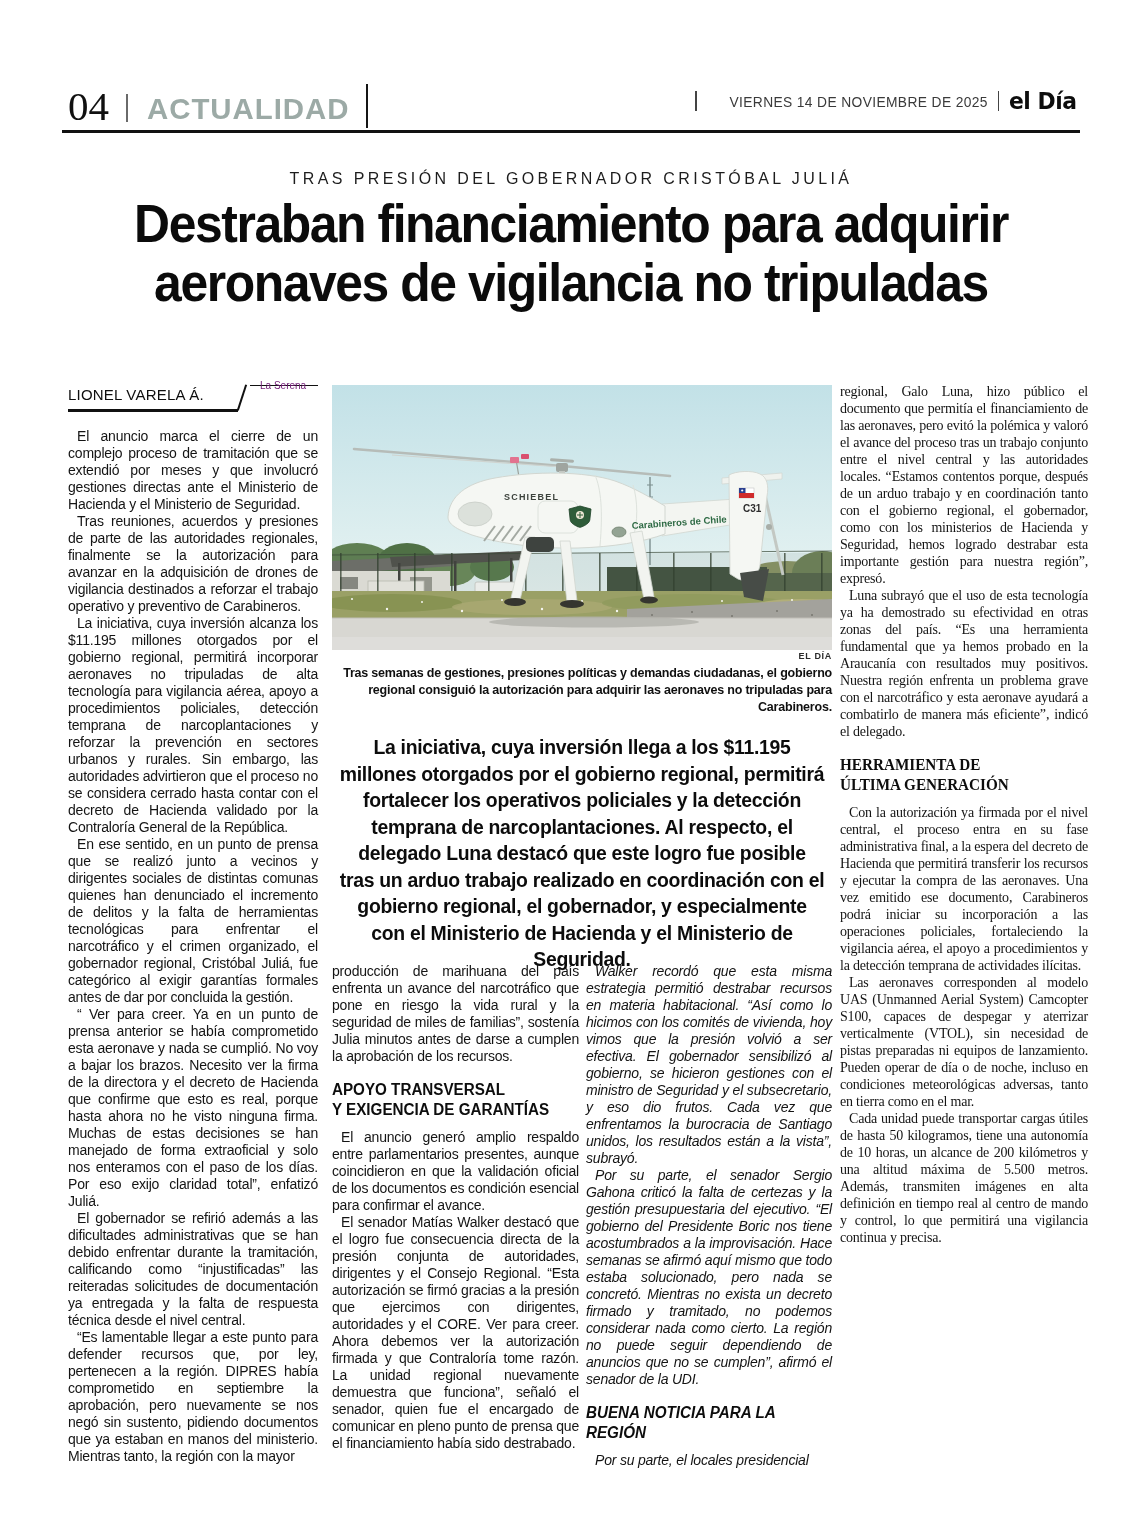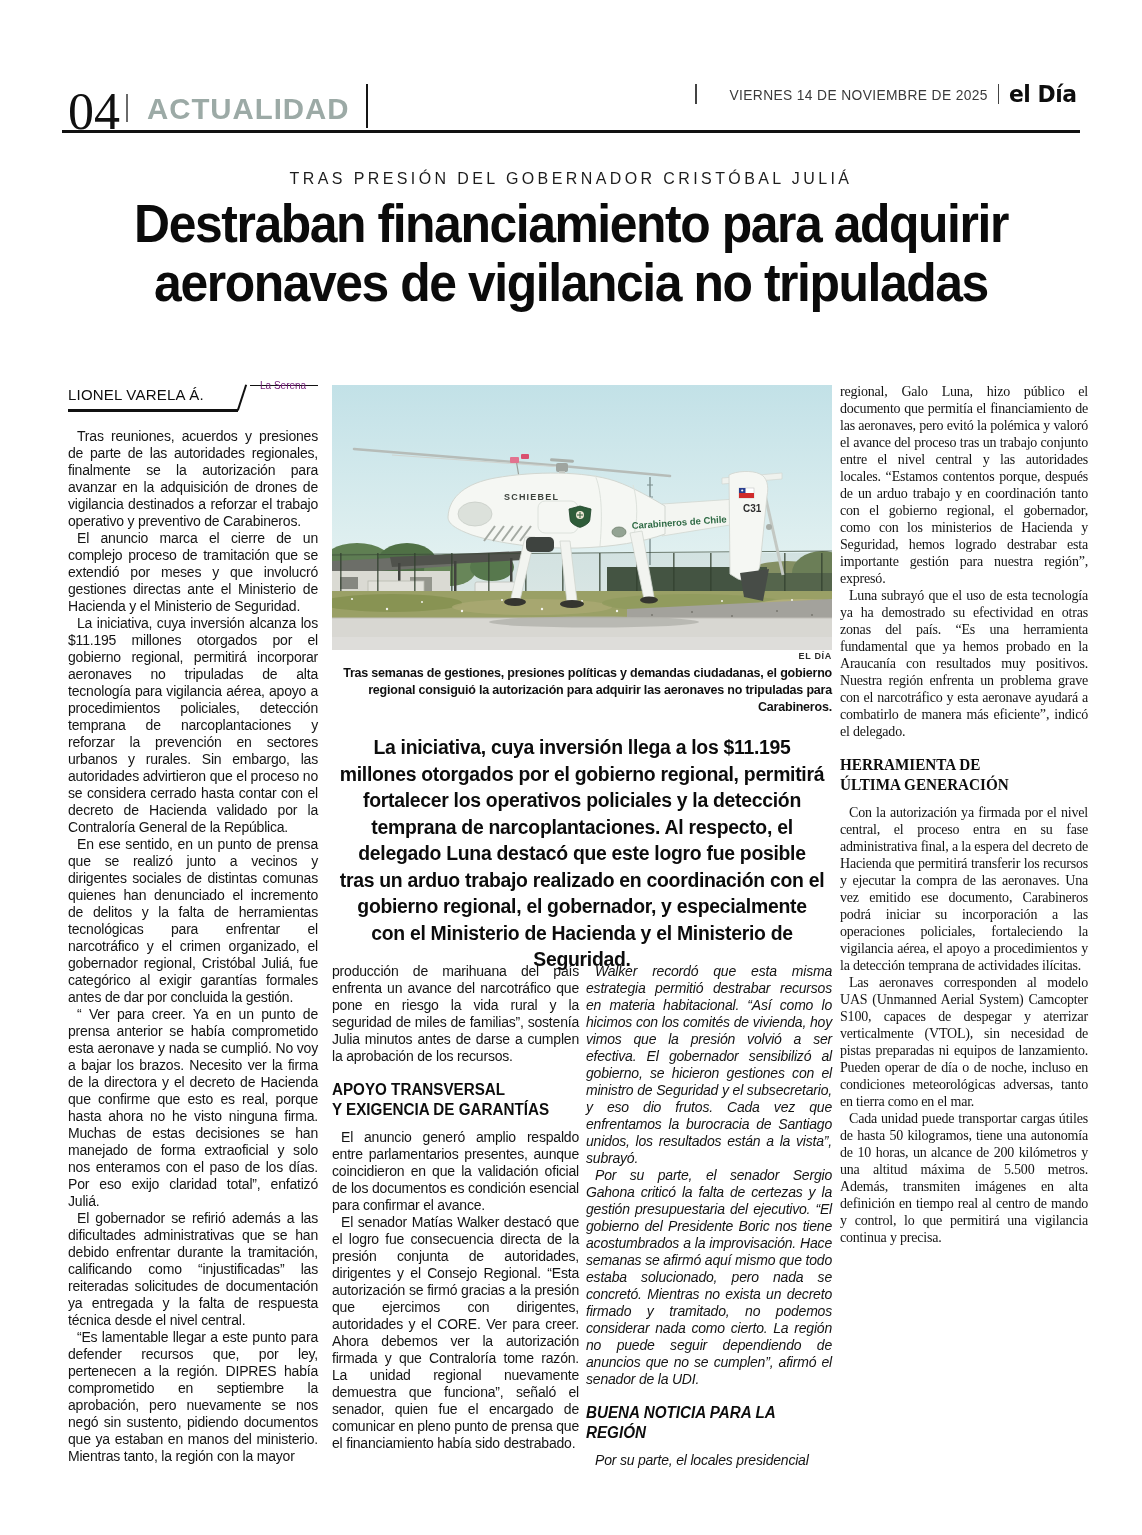--- a/index.html
+++ b/index.html
@@ -1,26 +1,26 @@
 <!DOCTYPE html>
 <html><head>
 <meta charset="utf-8">
 <style>
   html,body{margin:0;padding:0;background:#ffffff;}
   .sheet{position:relative;width:1142px;height:1535px;background:#ffffff;overflow:hidden;
          font-family:"Liberation Sans",sans-serif;color:#151515;}
 
   
   .page-num{position:absolute;left:68px;top:86px;font-family:"Liberation Serif",serif;
-            font-size:52px;line-height:1;color:#101010;}
+            font-size:41px;line-height:1;color:#101010;}
   .hdr-sep1{position:absolute;left:126px;top:94px;width:1.5px;height:28px;background:#6a6a6a;}
   .section-label{position:absolute;left:147px;top:92px;font-size:30px;font-weight:bold;
             color:#9caaa6;letter-spacing:1px;transform:scaleX(0.98);transform-origin:left;}
   .hdr-vline{position:absolute;left:366px;top:84px;width:2px;height:44px;background:#151515;}
-  .hdr-right{position:absolute;right:62px;top:81px;display:flex;align-items:center;gap:10px;}
+  .hdr-right{position:absolute;right:62px;top:88px;display:flex;align-items:center;gap:10px;}
   .hdr-date{font-size:15px;color:#3a3a3a;letter-spacing:0.4px;transform:scaleX(0.92);transform-origin:right;}
   .hdr-bar{width:1.5px;height:20px;background:#444;}
   .masthead{font-family:"DejaVu Sans",sans-serif;font-size:23px;font-weight:bold;
             color:#0d0d0d;letter-spacing:-0.5px;transform:scaleX(0.95);transform-origin:left;}
   .hdr-rule{position:absolute;left:62px;top:130px;width:1018px;height:3px;background:#111;}
 
   
   .kicker{position:absolute;left:62px;top:169px;width:1018px;text-align:center;
           font-size:16.5px;letter-spacing:3.5px;color:#1d1d1d;transform:scaleX(0.97);}
   .headline{position:absolute;left:62px;top:194px;width:1018px;text-align:center;
@@ -250,22 +250,22 @@
         <text x="300" y="144" font-size="9.5" font-weight="bold" fill="#2f6b45" font-family="Liberation Sans, sans-serif" transform="rotate(-4 300 144)">Carabineros de Chile</text>
       </g>
     </svg>
   </div>
   <div class="credit">EL DÍA</div>
   <div class="caption">Tras semanas de gestiones, presiones políticas y demandas ciudadanas, el gobierno regional consiguió la autorización para adquirir las aeronaves no tripuladas para Carabineros.</div>
 
   <div class="pullquote">La iniciativa, cuya inversión llega a los $11.195 millones otorgados por el gobierno regional, permitirá fortalecer los operativos policiales y la detección temprana de narcoplantaciones. Al respecto, el delegado Luna destacó que este logro fue posible tras un arduo trabajo realizado en coordinación con el gobierno regional, el gobernador, y especialmente con el Ministerio de Hacienda y el Ministerio de Seguridad.</div>
 
   <div class="col col1">
+    <p>El anuncio marca el cierre de un complejo proceso de tramitación que se extendió por meses y que involucró gestiones directas ante el Ministerio de Hacienda y el Ministerio de Seguridad.</p>
     <p>Tras reuniones, acuerdos y presiones de parte de las autoridades regionales, finalmente se la autorización para avanzar en la adquisición de drones de vigilancia destinados a reforzar el trabajo operativo y preventivo de Carabineros.</p>
-    <p>El anuncio marca el cierre de un complejo proceso de tramitación que se extendió por meses y que involucró gestiones directas ante el Ministerio de Hacienda y el Ministerio de Seguridad.</p>
     <p>La iniciativa, cuya inversión alcanza los $11.195 millones otorgados por el gobierno regional, permitirá incorporar aeronaves no tripuladas de alta tecnología para vigilancia aérea, apoyo a procedimientos policiales, detección temprana de narcoplantaciones y reforzar la prevención en sectores urbanos y rurales. Sin embargo, las autoridades advirtieron que el proceso no se considera cerrado hasta contar con el decreto de Hacienda validado por la Contraloría General de la República.</p>
     <p>En ese sentido, en un punto de prensa que se realizó junto a vecinos y dirigentes sociales de distintas comunas quienes han denunciado el incremento de delitos y la falta de herramientas tecnológicas para enfrentar el narcotráfico y el crimen organizado, el gobernador regional, Cristóbal Juliá, fue categórico al exigir garantías formales antes de dar por concluida la gestión.</p>
     <p>“ Ver para creer. Ya en un punto de prensa anterior se había comprometido esta aeronave y nada se cumplió. No voy a bajar los brazos. Necesito ver la firma de la directora y el decreto de Hacienda que confirme que esto es real, porque hasta ahora no he visto ninguna firma. Muchas de estas decisiones se han manejado de forma extraoficial y solo nos enteramos con el paso de los días. Por eso exijo claridad total”, enfatizó Juliá.</p>
     <p>El gobernador se refirió además a las dificultades administrativas que se han debido enfrentar durante la tramitación, calificando como “injustificadas” las reiteradas solicitudes de documentación ya entregada y la falta de respuesta técnica desde el nivel central.</p>
     <p>“Es lamentable llegar a este punto para defender recursos que, por ley, pertenecen a la región. DIPRES había comprometido en septiembre la aprobación, pero nuevamente se nos negó sin sustento, pidiendo documentos que ya estaban en manos del ministerio. Mientras tanto, la región con la mayor</p>
   </div>
 
   <div class="col col2">
     <p class="noindent">producción de marihuana del país enfrenta un avance del narcotráfico que pone en riesgo la vida rural y la seguridad de miles de familias”, sostenía Julia minutos antes de darse a cumplen la aprobación de los recursos.</p>
     <div class="subhead">APOYO TRANSVERSAL

